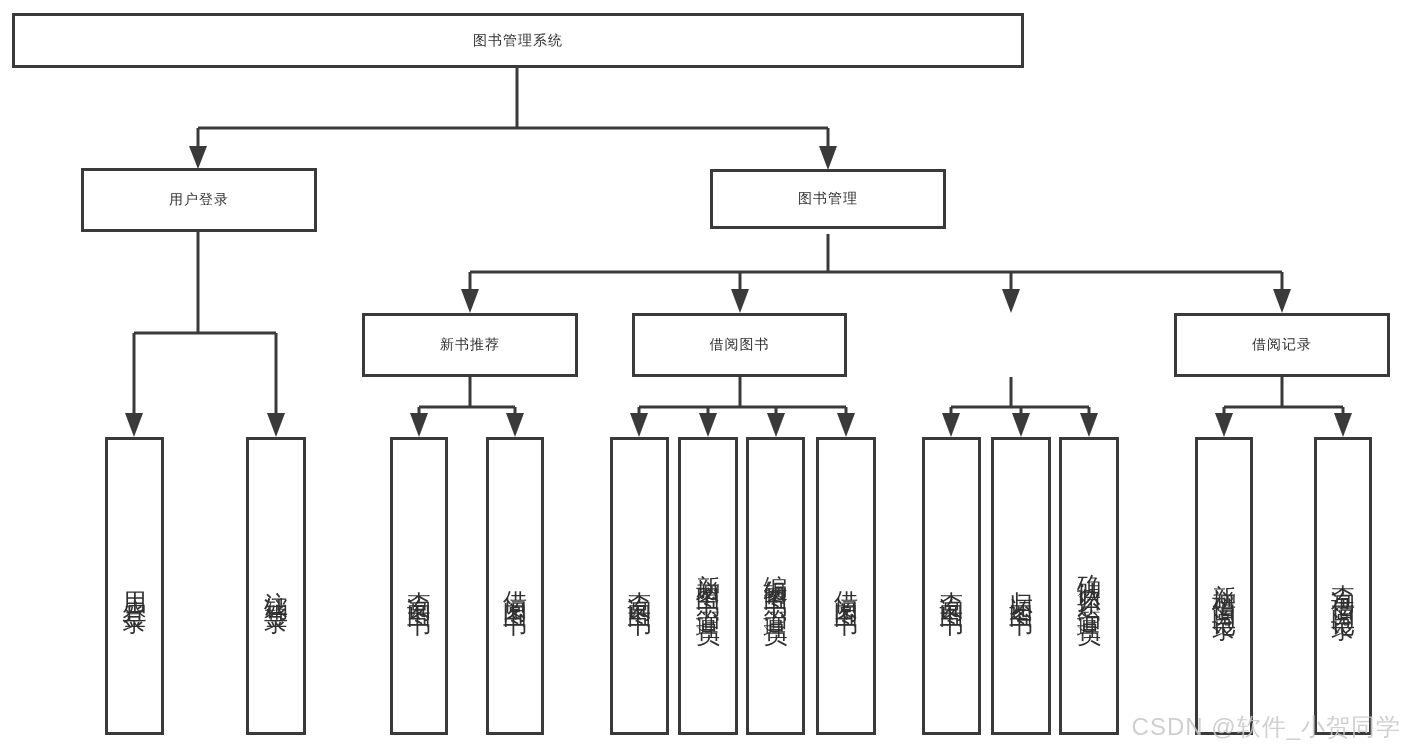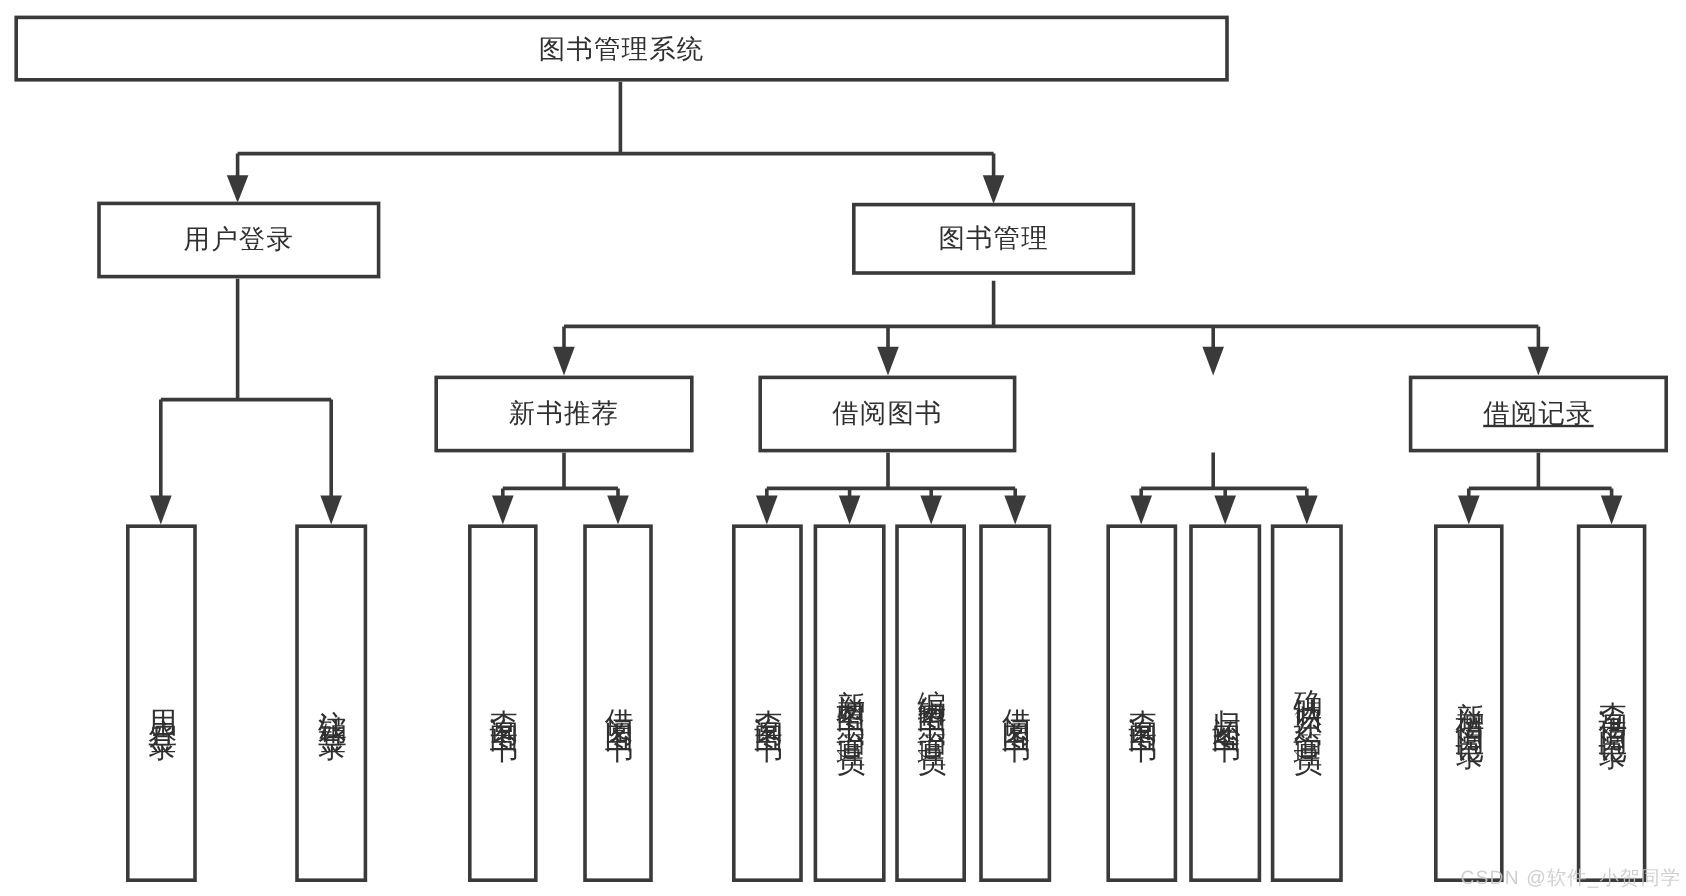--- a/index.html
+++ b/index.html
@@ -16,35 +16,35 @@
   svg.connectors polygon { fill: var(--line, #3a3a3a); stroke: none; }
 
   .box {
     position: absolute;
     background: #ffffff;
     border: 3px solid var(--line, #3a3a3a);
     display: flex;
     align-items: center;
     justify-content: center;
   }
-  .hbox { font-size: 22px; letter-spacing: 1px; white-space: nowrap; }
+  .hbox { font-size: 14px; letter-spacing: 1px; white-space: nowrap; }
   .vbox { top: 437px; height: 298px; }
   .vtext {
     writing-mode: vertical-rl;
     text-orientation: mixed;
     font-size: 24px;
     line-height: 1;
     letter-spacing: 7px;
     white-space: nowrap;
   }
   .watermark {
     position: absolute;
     right: 4px;
     bottom: 4px;
-    font-size: 16px;
+    font-size: 24px;
     letter-spacing: 1px;
     color: var(--watermark, #c9c9c9);
     opacity: 0.88;
     white-space: nowrap;
     z-index: 5;
   }
 </style>
 </head>
 <body>
 
@@ -103,21 +103,21 @@
   <div class="box hbox" style="left:710px; top:169px; width:236px; height:60px;">
     <span>图书管理</span>
   </div>
 
   <div class="box hbox" style="left:362px; top:313px; width:216px; height:64px;">
     <span>新书推荐</span>
   </div>
   <div class="box hbox" style="left:632px; top:313px; width:215px; height:64px;">
     <span>借阅图书</span>
   </div>
-  <div class="box hbox" style="left:1174px; top:313px; width:216px; height:64px;text-decoration:underline;">
+  <div class="box hbox" style="left:1174px; top:313px; width:216px; height:64px;">
     <span>借阅记录</span>
   </div>
 
   <div class="box vbox" style="left:105px; width:59px;">
     <span class="vtext">用户登录</span>
   </div>
   <div class="box vbox" style="left:246px; width:60px;">
     <span class="vtext">注销登录</span>
   </div>
 

